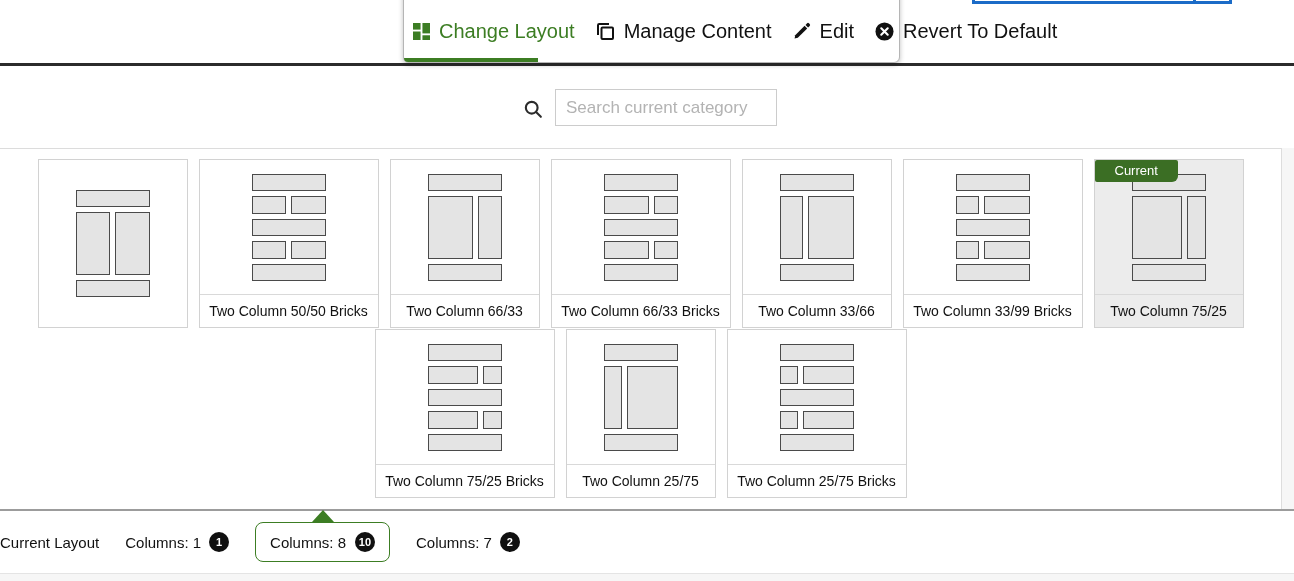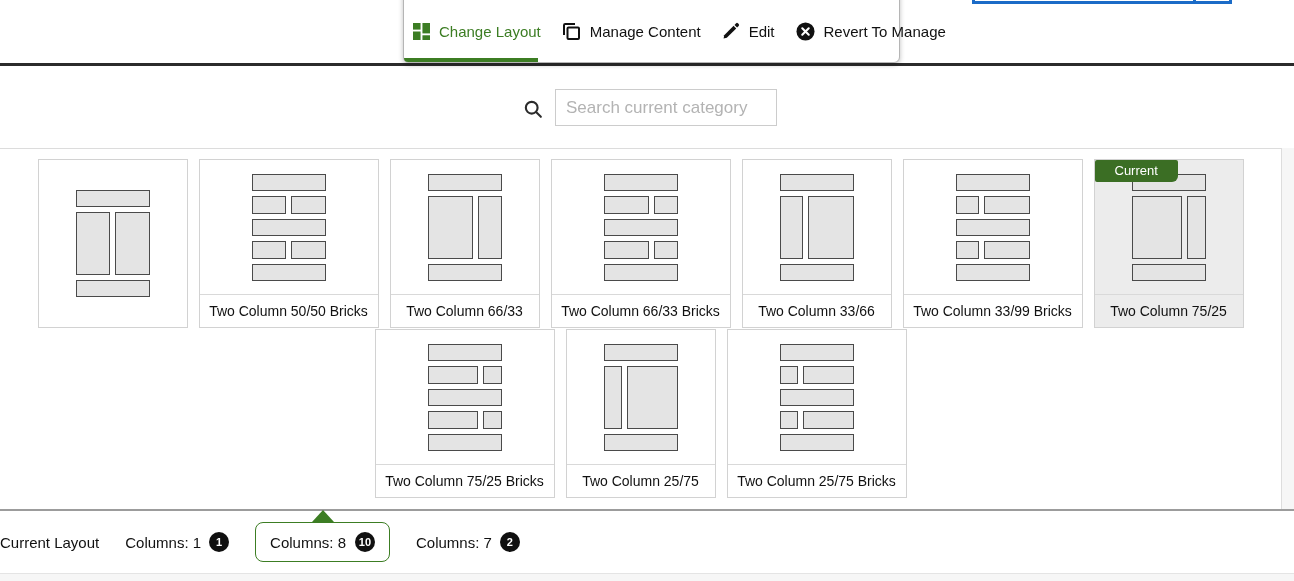--- a/index.html
+++ b/index.html
@@ -14,21 +14,21 @@
 
   
   .top-dark-line{position:absolute;left:0;top:63px;width:1294px;height:3px;background:#2b2b2b;}
 
   
   .tab-box{position:absolute;left:403px;top:-12px;width:497px;height:75px;background:#fff;
     border:1px solid #b5b5b5;border-radius:6px;box-shadow:0 2px 5px rgba(0,0,0,.25);
     z-index:5;box-sizing:border-box;}
   .tabs{position:absolute;left:0;right:0;bottom:0;height:62px;display:flex;align-items:center;
     padding-left:9px;}
-  .tab{display:flex;align-items:center;gap:9px;margin-right:21px;font-size:15px;
+  .tab{display:flex;align-items:center;gap:9px;margin-right:21px;font-size:20px;
     color:#111;white-space:nowrap;cursor:pointer;}
   .tab.active{color:#3c7d23;}
   .tab .ticon{display:flex;align-items:center;}
   .active-underline{position:absolute;left:0;bottom:0;width:134px;height:4px;
     background:#3c7d23;border-bottom-left-radius:6px;}
 
   
   .search-icon{position:absolute;left:523px;top:99px;}
   .search-input{position:absolute;left:555px;top:89px;width:222px;height:37px;
     box-sizing:border-box;border:1px solid #ccc;font-family:"Liberation Sans",sans-serif;
@@ -120,21 +120,21 @@
           </span>
           <span>Edit</span>
         </div>
         <div class="tab">
           <span class="ticon">
             <svg width="19" height="19" viewBox="0 0 20 20">
               <circle cx="10" cy="10" r="9.5" fill="#111"></circle>
               <path d="M6.6 6.6 L13.4 13.4 M13.4 6.6 L6.6 13.4" stroke="#fff" stroke-width="2.2" stroke-linecap="round"></path>
             </svg>
           </span>
-          <span>Revert To Manage</span>
+          <span>Revert To Default</span>
         </div>
       </div>
     <div class="active-underline"></div>
   </div>
 
   <span class="search-icon"><svg width="21" height="21" viewBox="0 0 20 20" fill="none" stroke="#2b2b2b" stroke-width="2">
         <circle cx="8.3" cy="8.3" r="5.6"></circle>
         <path d="M12.7 12.7 L17 17" stroke-linecap="round"></path>
       </svg></span>
   <input class="search-input" type="text" placeholder="Search current category" style="">

